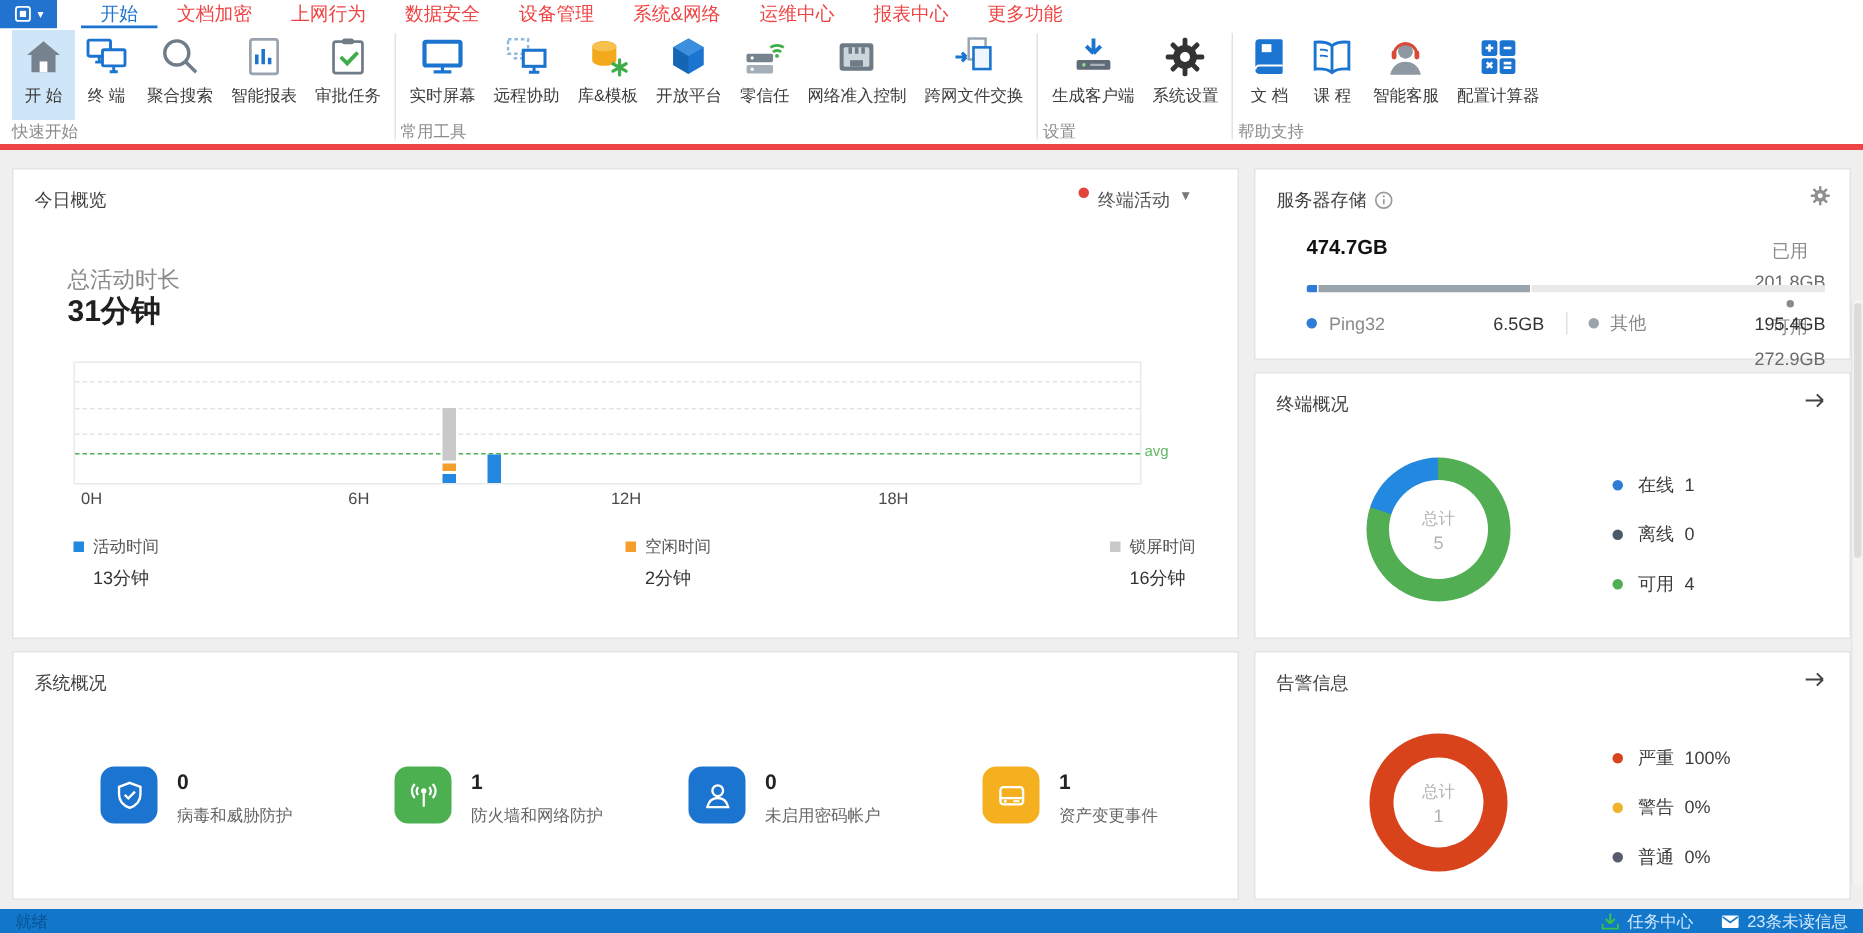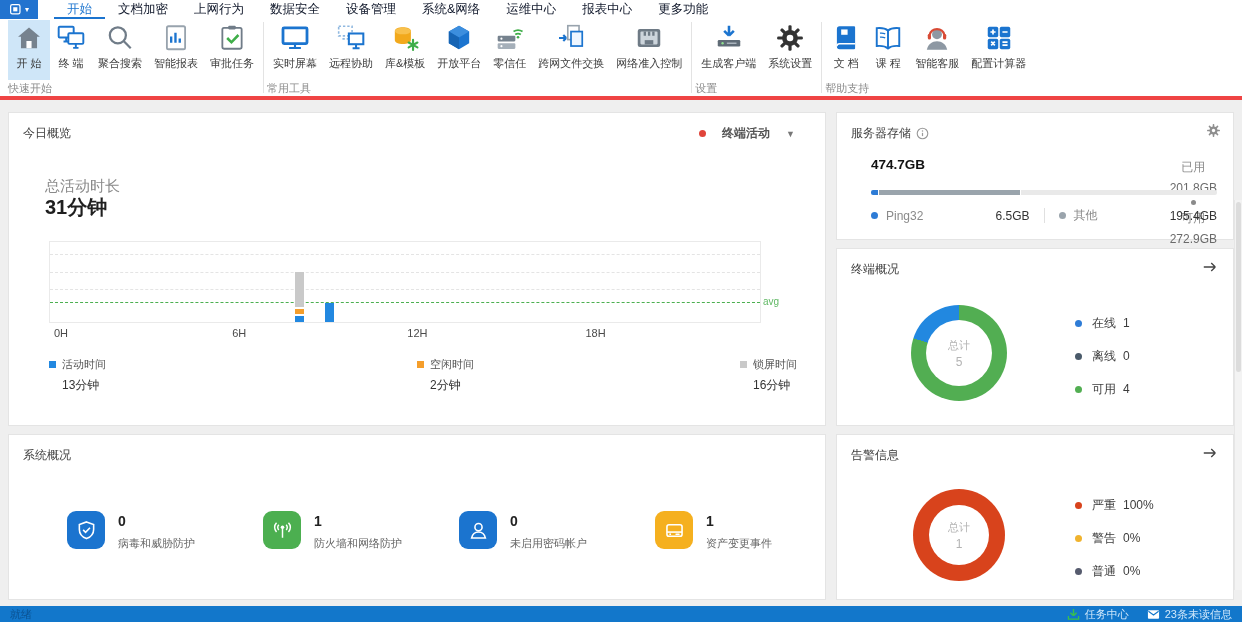--- a/index.html
+++ b/index.html
@@ -6,21 +6,21 @@
   html,body { width:1242px; height:622px; overflow:hidden; }
   body { font-family:"Liberation Sans","DejaVu Sans",sans-serif; background:#fff; position:relative; font-size:12px; color:#333; }
   .icon svg { display:block; width:100%; height:100%; }
 
   
   .menubar { height:19px; display:flex; align-items:stretch; background:#fff; }
   .logo-box { width:38px; background:#2273cf; display:flex; align-items:center; justify-content:center; gap:3px; }
   .logo-box .icon { width:13px; height:13px; }
   .logo-caret { color:#fff; font-size:8px; line-height:8px; }
   .menu-tabs { display:flex; align-items:stretch; margin-left:16px; }
-  .tab { padding:0 13px; line-height:19px; color:#0f172a; font-size:12.5px; cursor:default; }
+  .tab { padding:0 13px; line-height:19px; color:#ef4444; font-size:12.5px; cursor:default; }
   .tab.active { color:#1b74cf; box-shadow:inset 0 -2px 0 #1b74cf; }
 
   
   .ribbon { position:absolute; top:19px; left:0; right:0; height:81px; background:#fff; border-bottom:4px solid #ef4444; display:flex; align-items:stretch; padding-left:8px; }
   .rgroup { display:flex; flex-direction:column; }
   .rbtns { display:flex; align-items:stretch; height:65px; }
   .rbtn { display:flex; flex-direction:column; align-items:center; padding:3px 6px 0 6px; margin:1px 0; cursor:default; }
   .rbtn.active { background:#cfe6f8; }
   .rbtn .icon { width:30px; height:30px; flex:none; }
   .rlbl { font-size:11px; color:#3d3d3d; white-space:nowrap; margin-top:3px; }
@@ -28,21 +28,21 @@
   .rsep { width:1px; background:#e3e3e3; margin:3px 3px; }
 
   
   .content { position:absolute; top:100px; bottom:16px; left:0; right:0; background:#efefef; }
   .card { position:absolute; background:#fff; border:1px solid #e4e4e4; }
   .card-title { position:absolute; left:14px; top:12px; font-size:12px; color:#404040; display:flex; align-items:center; gap:5px; }
   .arrow-btn { position:absolute; right:14px; top:10px; width:18px; height:16px; color:#444; cursor:pointer; }
 
   
   #overview-card { left:8px; top:12px; width:818px; height:314px; }
-  .ov-filter { position:absolute; right:30px; top:12px; display:flex; align-items:center; gap:16px; font-size:12px; color:#555; cursor:pointer;font-weight:bold; }
+  .ov-filter { position:absolute; right:30px; top:12px; display:flex; gap:6px; font-size:12px; color:#555; cursor:pointer; }
   .ov-filter .fdot { width:7px; height:7px; border-radius:50%; background:#e0443a; }
   .ov-filter .fcaret { font-size:9px; color:#777; }
   .metric-label { position:absolute; left:36px; top:64px; font-size:15px; color:#8a8a8a; }
   .metric-value { position:absolute; left:36px; top:81px; font-size:20px; font-weight:bold; color:#1f1f1f; }
   .plot { position:absolute; left:40px; top:128px; width:712px; height:82px; border:1px solid #eaeaea; background:#fff; }
   .gridline { position:absolute; left:0; right:0; height:0; border-top:1px dashed #e4e4e4; }
   .avgline { position:absolute; left:0; right:0; height:0; border-top:1px dashed #4caf50; }
   .avg-label { position:absolute; font-size:10px; color:#62b966; }
   .vbar { position:absolute; bottom:0; width:9px; height:100%; }
   .seg { position:absolute; left:0; width:100%; }
@@ -249,37 +249,37 @@
                 <path d="M18.9 10.8a4.8 4.8 0 0 1 5.2 0"></path>
               </g>
               <circle cx="21.5" cy="13.3" r="1.2" fill="#3fae49"></circle>
             </svg>
           </span>
           <div class="rlbl">零信任</div>
         </div>
         <div class="rbtn">
           <span class="icon">
             <svg viewBox="0 0 28 28" xmlns="http://www.w3.org/2000/svg">
-              <rect x="11" y="2.5" width="10.5" height="13" fill="#fff" stroke="#98a3ad" stroke-width="1.5"></rect>
-              <rect x="14" y="8" width="10.5" height="13.5" fill="#eef6ff" stroke="#1b74cf" stroke-width="1.6"></rect>
-              <path d="M2.8 14h6.7M9.5 14 6.8 11.3M9.5 14l-2.7 2.7" stroke="#1b74cf" stroke-width="2" fill="none"></path>
-            </svg>
-          </span>
-          <div class="rlbl">跨网文件交换</div>
-        </div>
-        <div class="rbtn">
-          <span class="icon">
-            <svg viewBox="0 0 28 28" xmlns="http://www.w3.org/2000/svg">
               <rect x="3.5" y="5.5" width="21" height="17" rx="2" fill="#6e7a85"></rect>
               <rect x="6" y="8" width="16" height="12" rx="1" fill="#cdd5dc"></rect>
               <path d="M9 8v4h2.2V8zm4 0v4h2.2V8zm4 0v4h2.2V8z" fill="#6e7a85"></path>
               <rect x="10" y="16" width="8" height="4" fill="#6e7a85"></rect>
             </svg>
           </span>
           <div class="rlbl">网络准入控制</div>
+        </div>
+        <div class="rbtn">
+          <span class="icon">
+            <svg viewBox="0 0 28 28" xmlns="http://www.w3.org/2000/svg">
+              <rect x="11" y="2.5" width="10.5" height="13" fill="#fff" stroke="#98a3ad" stroke-width="1.5"></rect>
+              <rect x="14" y="8" width="10.5" height="13.5" fill="#eef6ff" stroke="#1b74cf" stroke-width="1.6"></rect>
+              <path d="M2.8 14h6.7M9.5 14 6.8 11.3M9.5 14l-2.7 2.7" stroke="#1b74cf" stroke-width="2" fill="none"></path>
+            </svg>
+          </span>
+          <div class="rlbl">跨网文件交换</div>
         </div>
       </div>
       <div class="rgl">常用工具</div>
     </div>
     <div class="rsep"></div>
     <div class="rgroup">
       <div class="rbtns">
         <div class="rbtn">
           <span class="icon">
             <svg viewBox="0 0 28 28" xmlns="http://www.w3.org/2000/svg">

